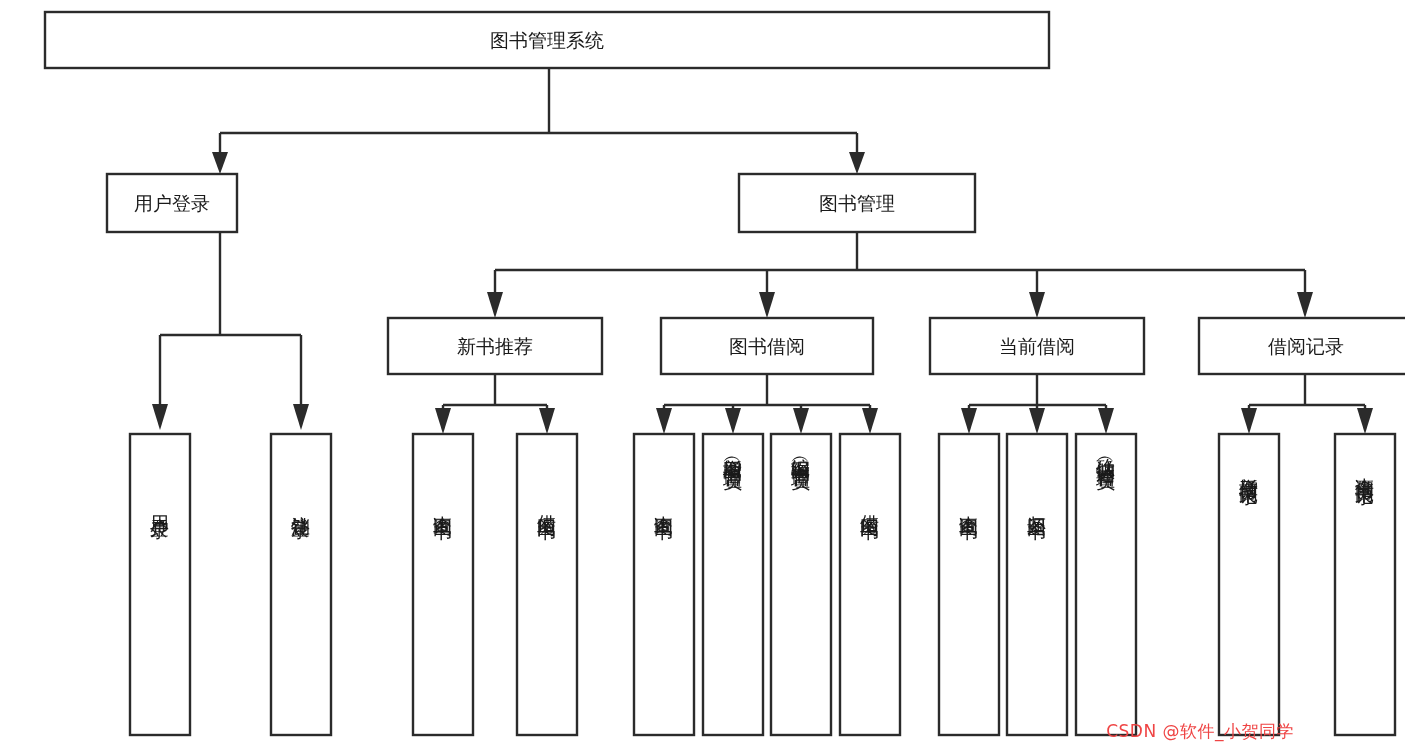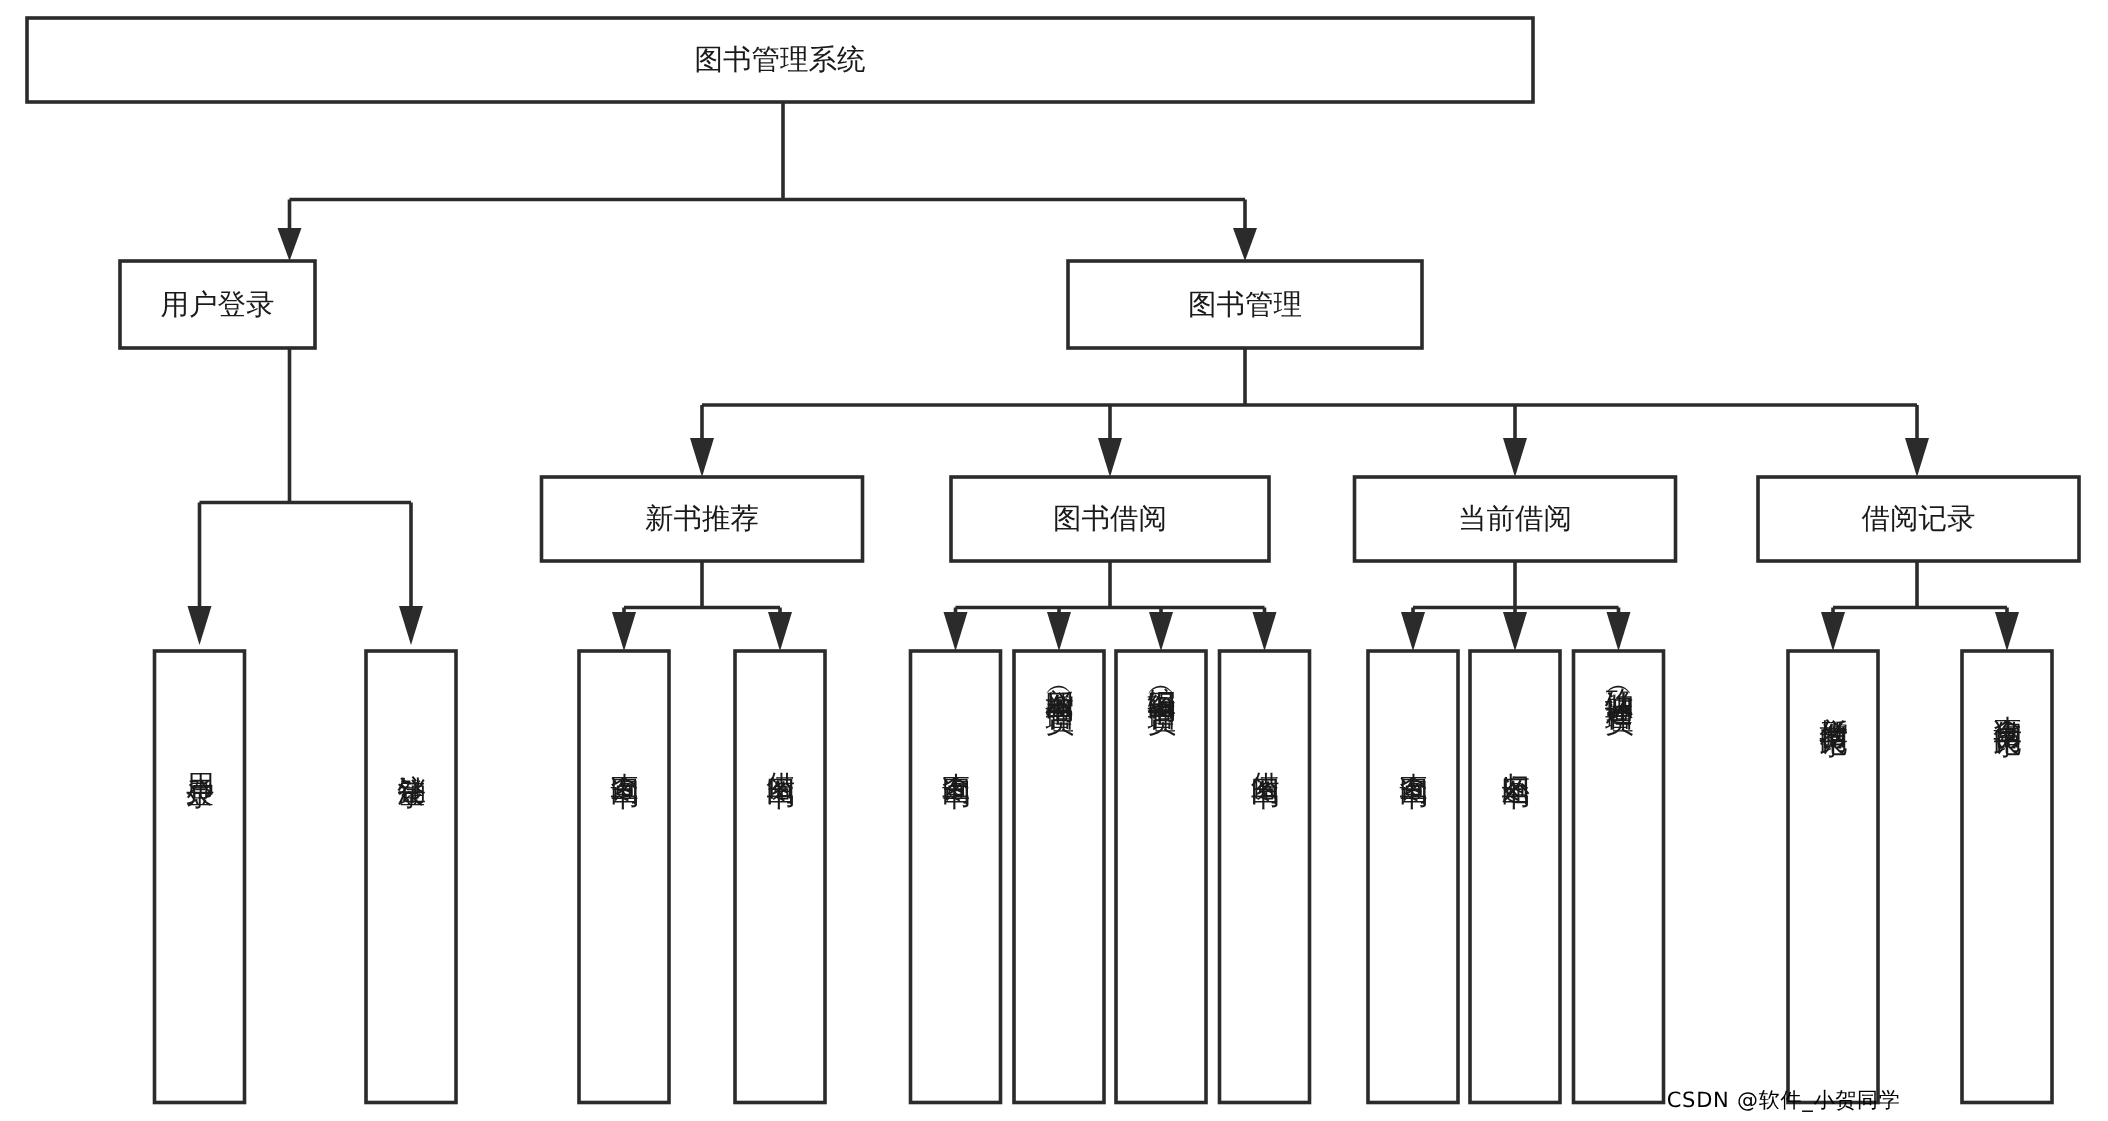--- a/index.html
+++ b/index.html
@@ -11,20 +11,21 @@
     width: 1405px;
     height: 747px;
     font-family: "DejaVu Sans", "Liberation Sans", sans-serif;
     overflow: hidden;
     position: relative;
   }
   #diagram-root {
     position: relative;
     width: 1275px;
     height: 747px;
+    margin-left: 27px;
   }
   svg#tree-svg {
     position: absolute;
     left: 0;
     top: 0;
     width: 1405px;
     height: 747px;
     display: block;
   }
   .node-box {
@@ -67,22 +68,22 @@
     display: flex;
     align-items: flex-start;
     justify-content: center;
     pointer-events: none;
   }
   .watermark {
     position: absolute;
     right: 8px;
     bottom: 4px;
     font-family: "DejaVu Sans", "Liberation Sans", sans-serif;
-    font-size: 14px;
-    color: #000000;
+    font-size: 17px;
+    color: #ef4444;
     white-space: nowrap;
     letter-spacing: 0.5px;
   }
 </style>
 </head>
 <body>
 
 <div id="diagram-root">
 
   <svg id="tree-svg" viewBox="0 0 1405 747">

